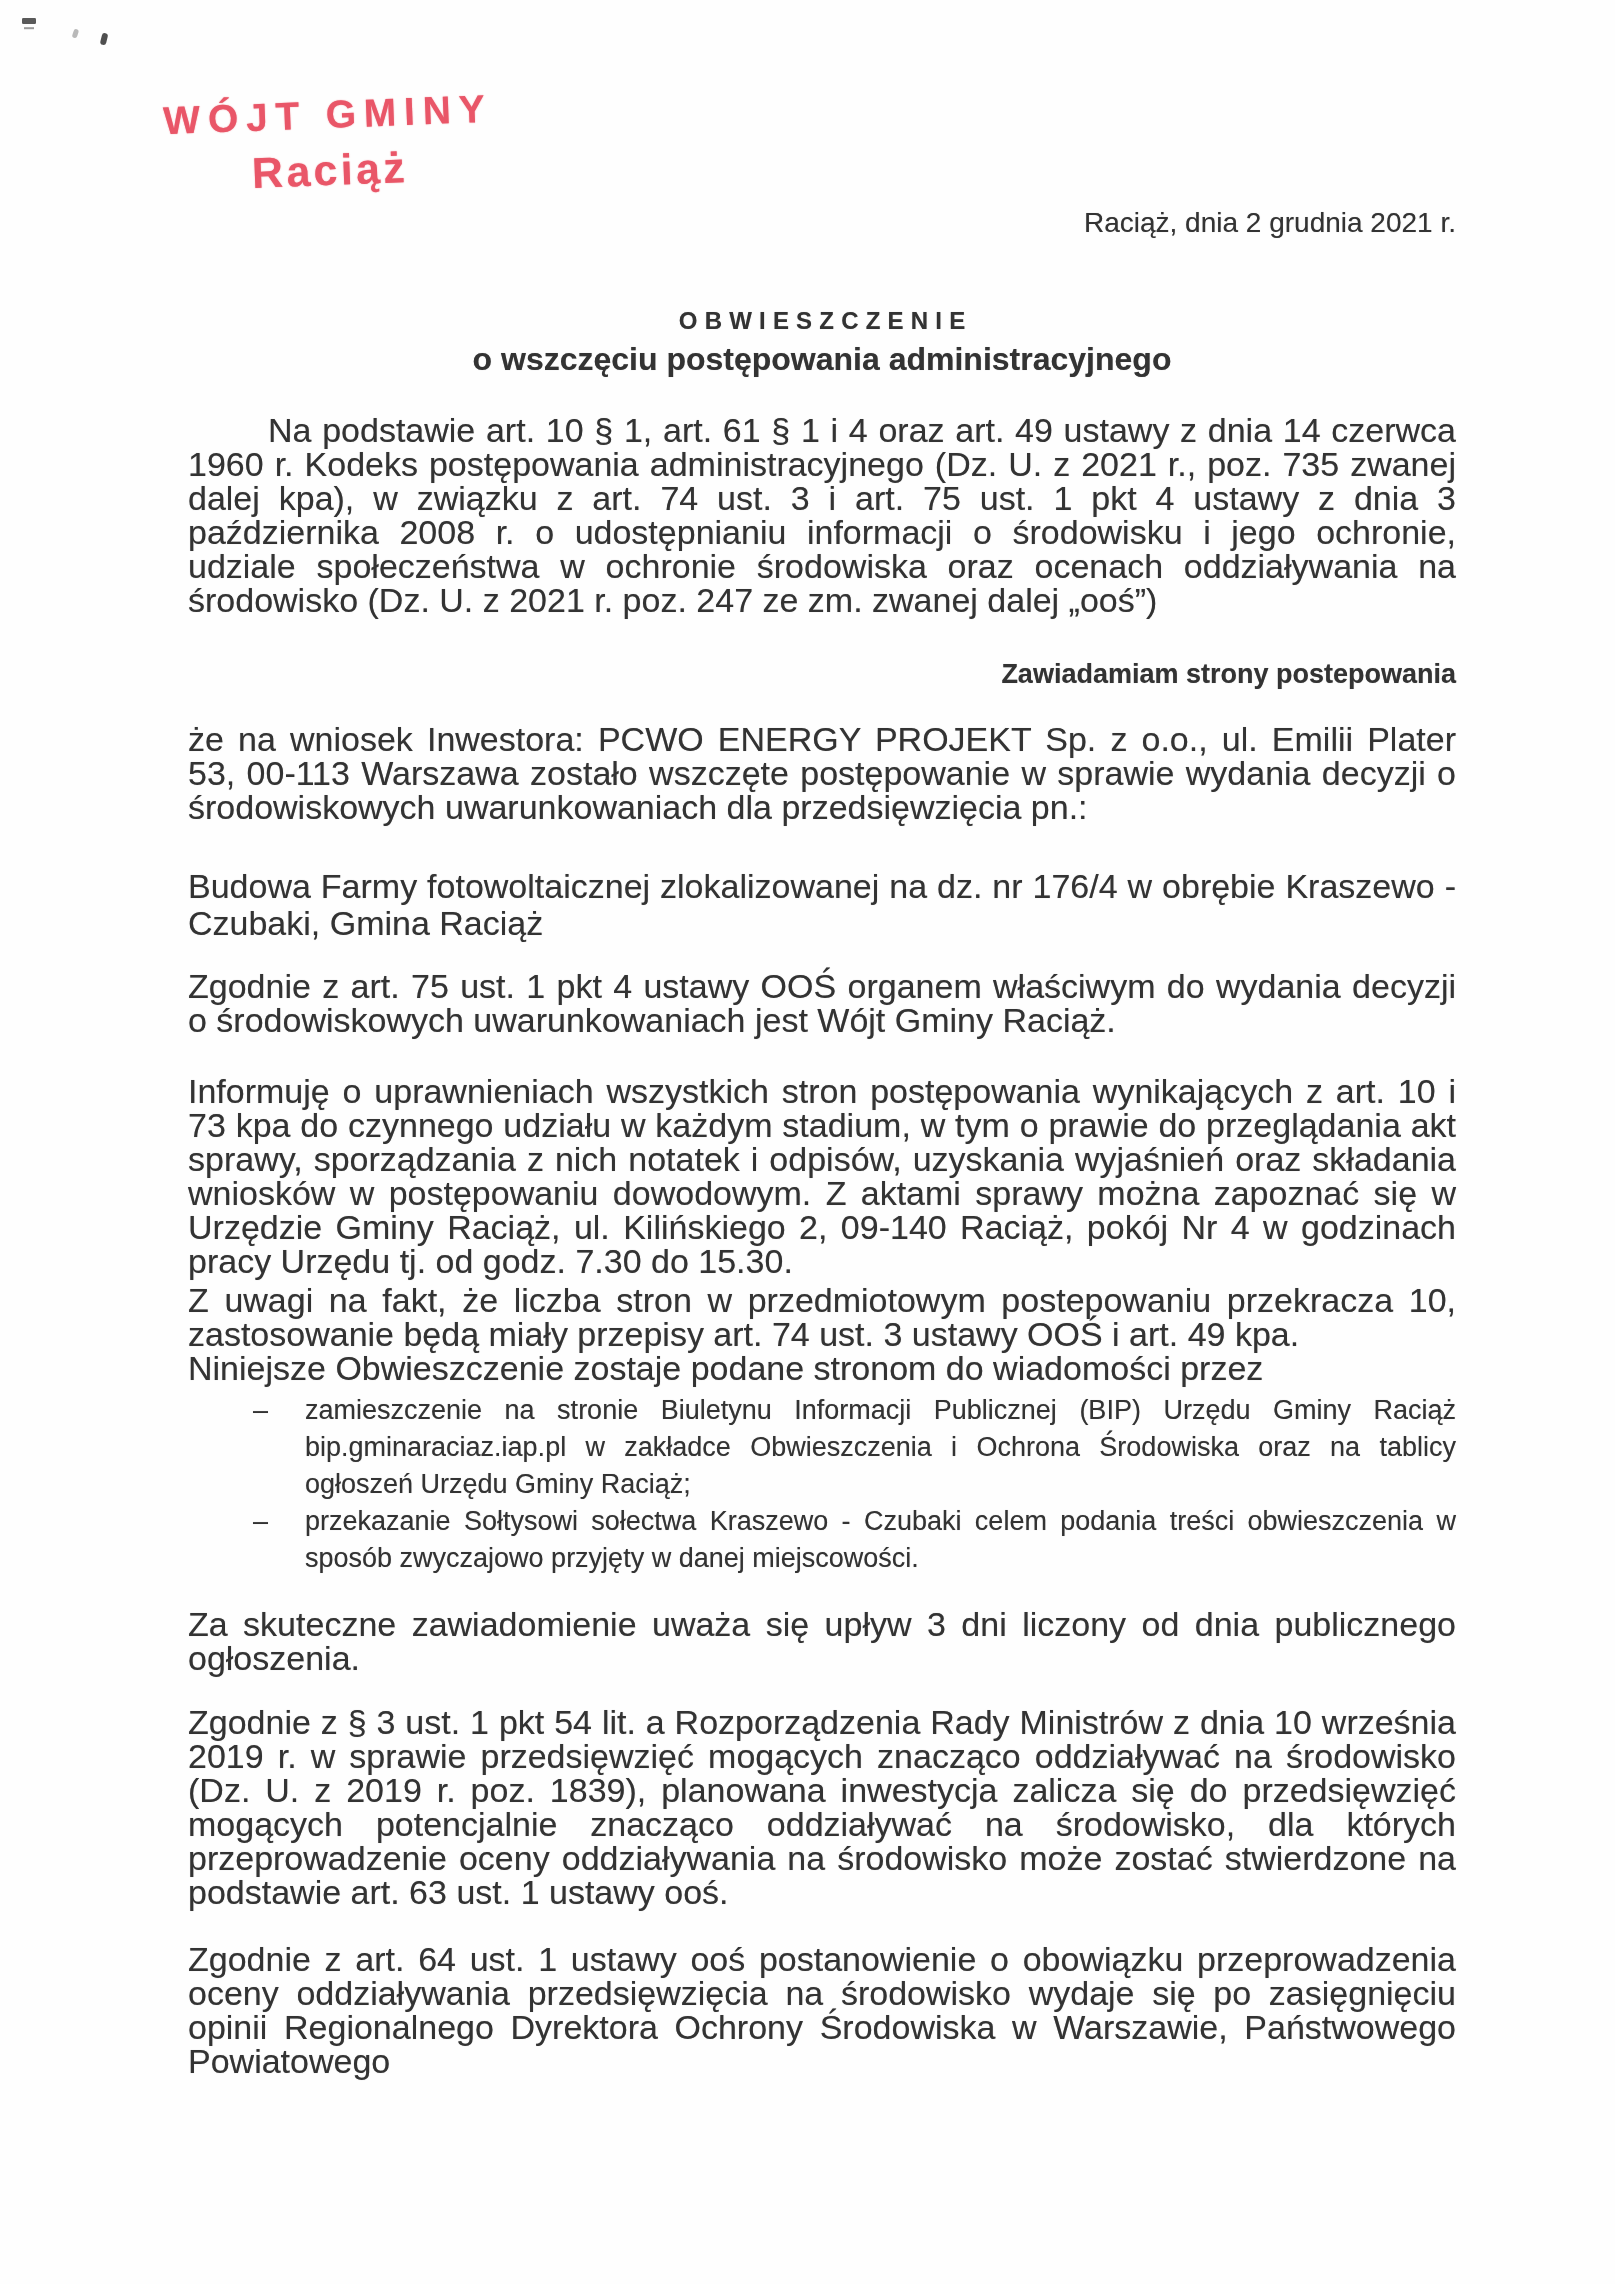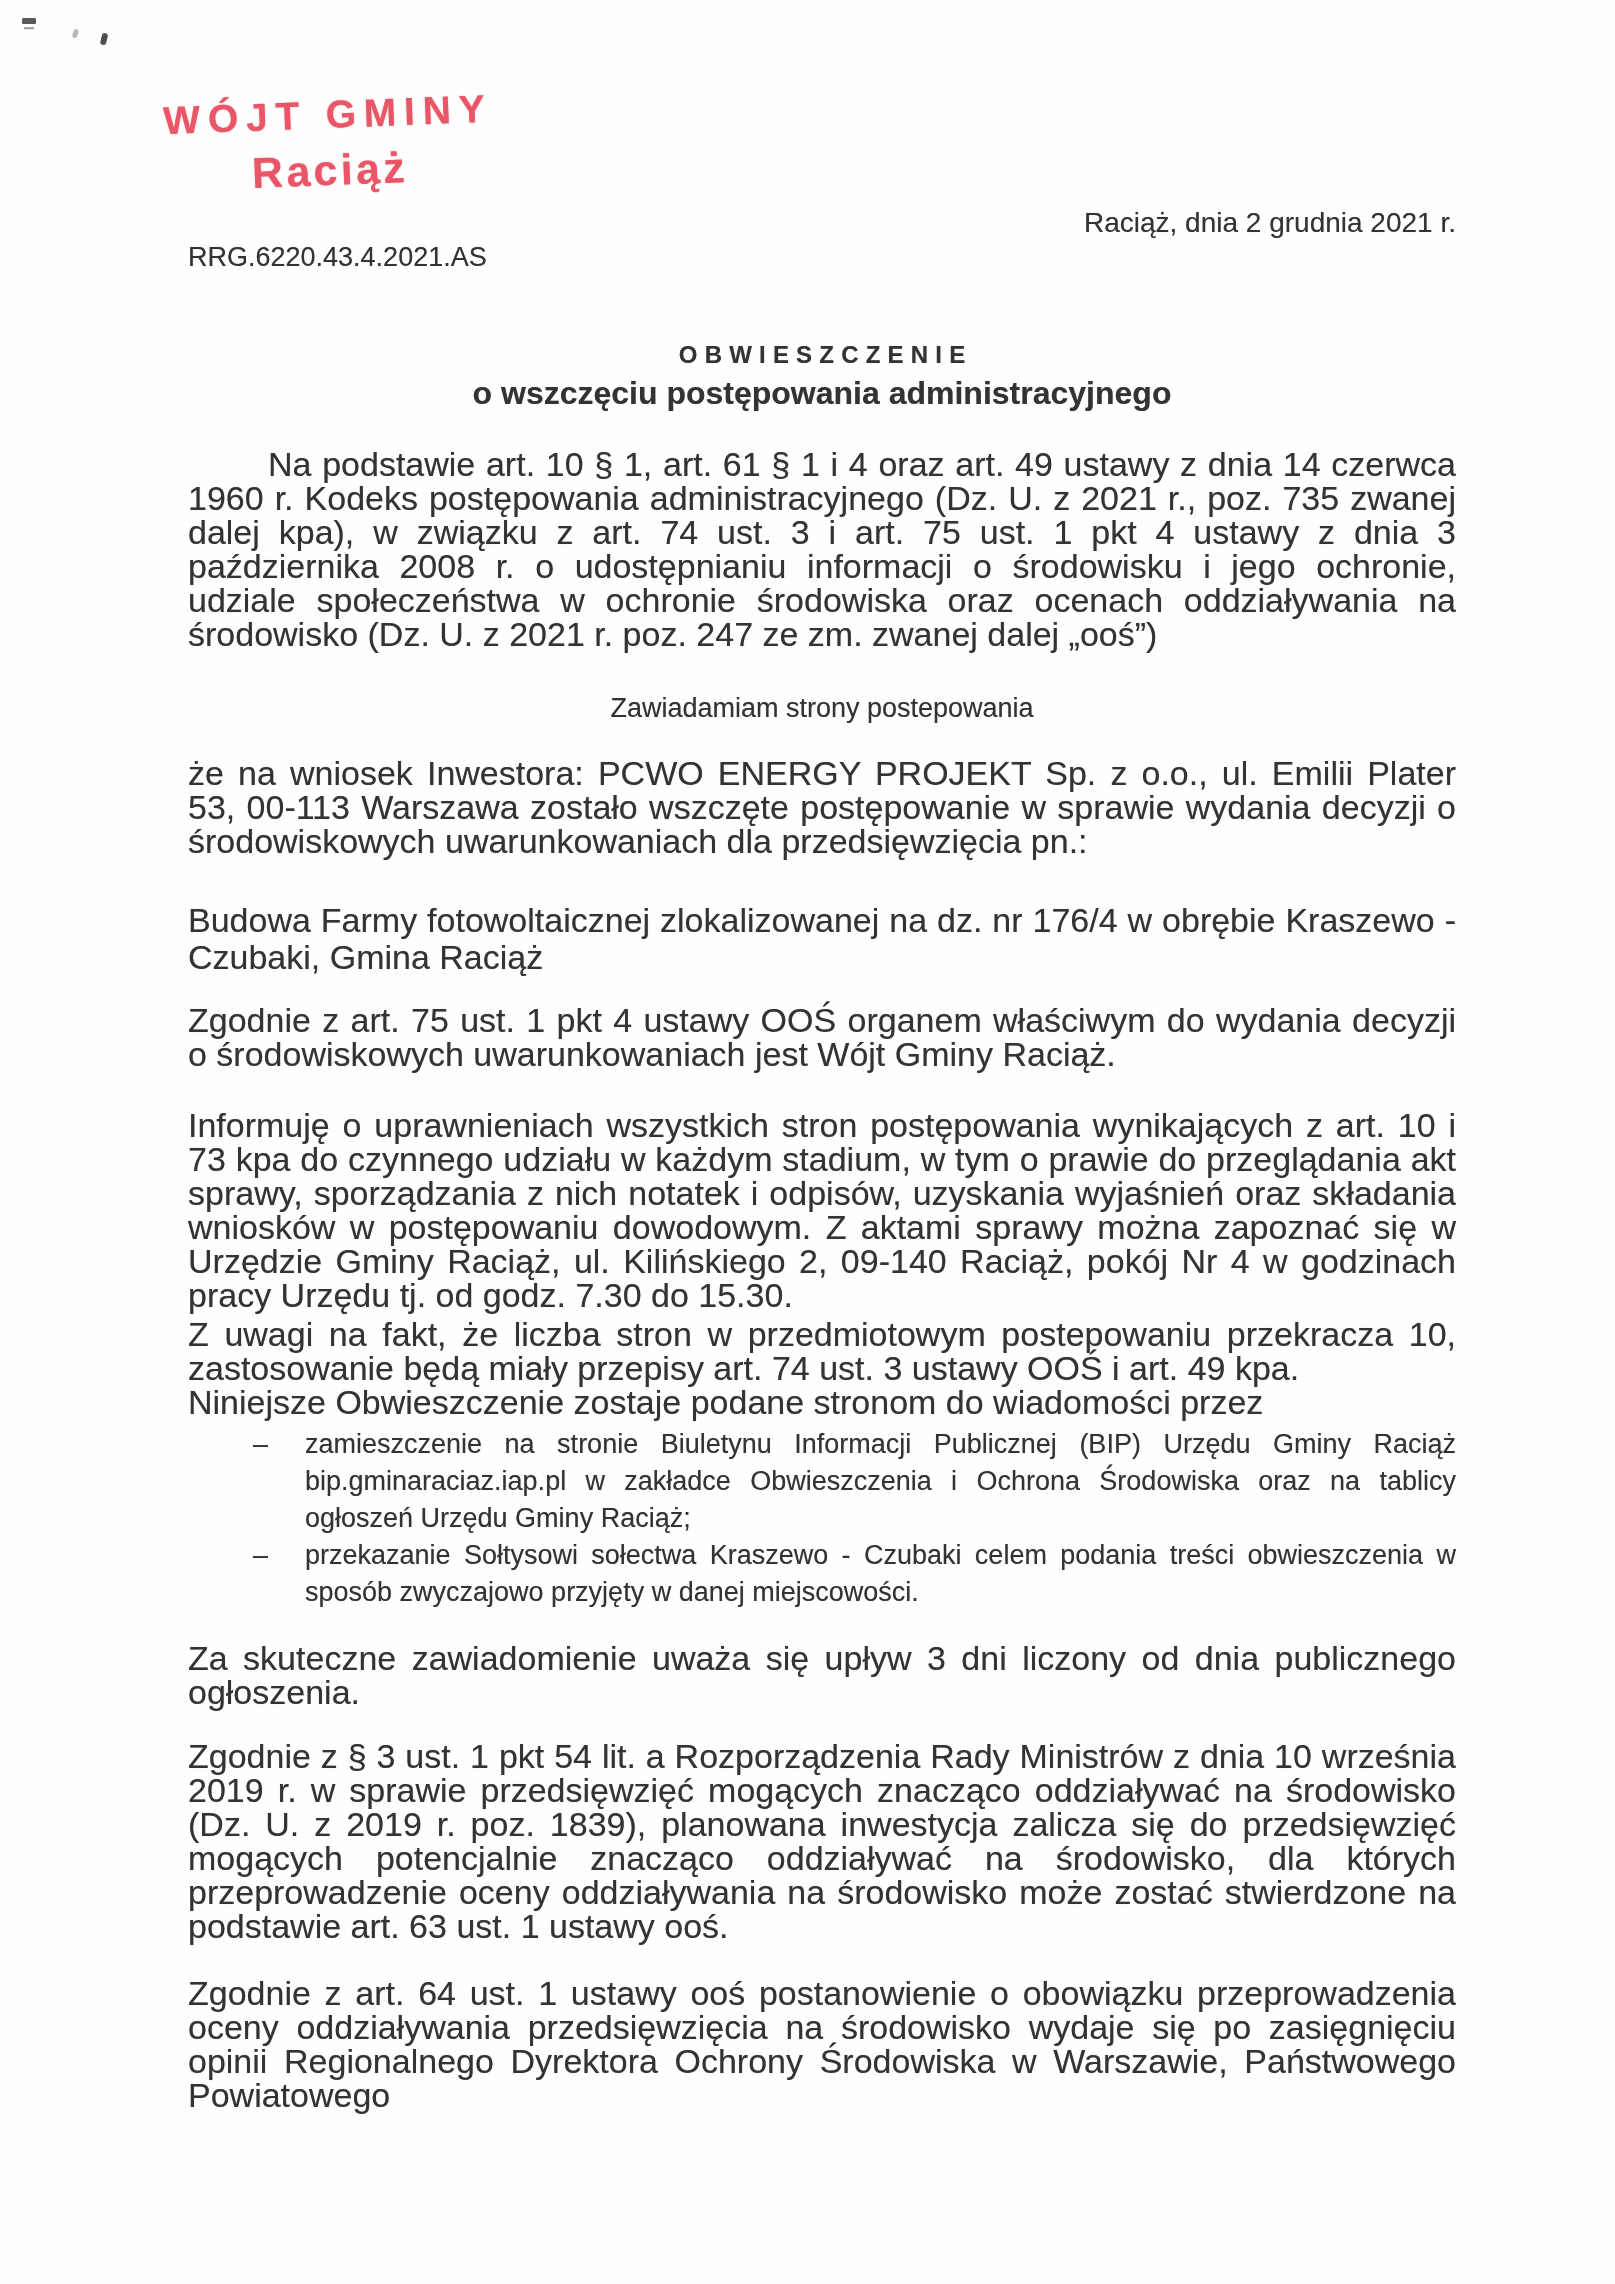--- a/index.html
+++ b/index.html
@@ -42,21 +42,21 @@
   .title {
     font-size: 24px; line-height: 39px; font-weight: bold;
     text-align: center; letter-spacing: 0.30em; text-indent: 0.30em;
     margin: 61px 0 0 0;
   }
   .subtitle { font-size: 32px; line-height: 39px; font-weight: bold; text-align: center; margin: 0; }
 
   .para { font-size: 34px; line-height: 34px; text-align: justify; margin: 0; }
   .para.indent { text-indent: 80px; margin-top: 34px; }
 
-  .section-heading { font-size: 27px; line-height: 38px; font-weight: normal; text-align: center; margin: 38px 0 29px 0; }
+  .section-heading { font-size: 27px; line-height: 38px; font-weight: bold; text-align: right; margin: 38px 0 29px 0; }
 
   .p-project   { margin-top: 44px; font-weight: normal; line-height: 37px; }
   .p-authority { margin-top: 27px; }
   .p-rights    { margin-top: 37px; }
   .p-parties   { margin-top: 5.2px; }
   .p-intro     { margin-top: 0; text-align: left; }
   .p-effective { margin-top: 30px; }
   .p-regulation{ margin-top: 30px; }
   .p-opinion   { margin-top: 33px; }
 
@@ -80,21 +80,20 @@
   <span class="artifact a2"></span>
   <span class="artifact a3"></span>
 
   <div class="stamp">
     <div class="stamp-line1">WÓJT GMINY</div>
     <div class="stamp-line2">Raciąż</div>
   </div>
 
   <div class="dateline">Raciąż, dnia 2 grudnia 2021 r.</div>
 
-  <div class="case-number">RRG.6220.43.4.2021.AS</div>
 
   <h1 class="title">OBWIESZCZENIE</h1>
   <h2 class="subtitle">o wszczęciu postępowania administracyjnego</h2>
 
   <p class="para indent">Na podstawie art. 10 § 1, art. 61 § 1 i 4 oraz art. 49 ustawy z dnia 14 czerwca 1960 r. Kodeks postępowania administracyjnego (Dz. U. z 2021 r., poz. 735 zwanej dalej kpa), w związku z art. 74 ust. 3 i art. 75 ust. 1 pkt 4 ustawy z dnia 3 października 2008 r. o udostępnianiu informacji o środowisku i jego ochronie, udziale społeczeństwa w ochronie środowiska oraz ocenach oddziaływania na środowisko (Dz. U. z 2021 r. poz. 247 ze zm. zwanej dalej „ooś”)</p>
 
   <h3 class="section-heading">Zawiadamiam strony postepowania</h3>
 
   <p class="para">że na wniosek Inwestora: PCWO ENERGY PROJEKT Sp. z o.o., ul. Emilii Plater 53, 00-113 Warszawa zostało wszczęte postępowanie w sprawie wydania decyzji o środowiskowych uwarunkowaniach dla przedsięwzięcia pn.:</p>
 

